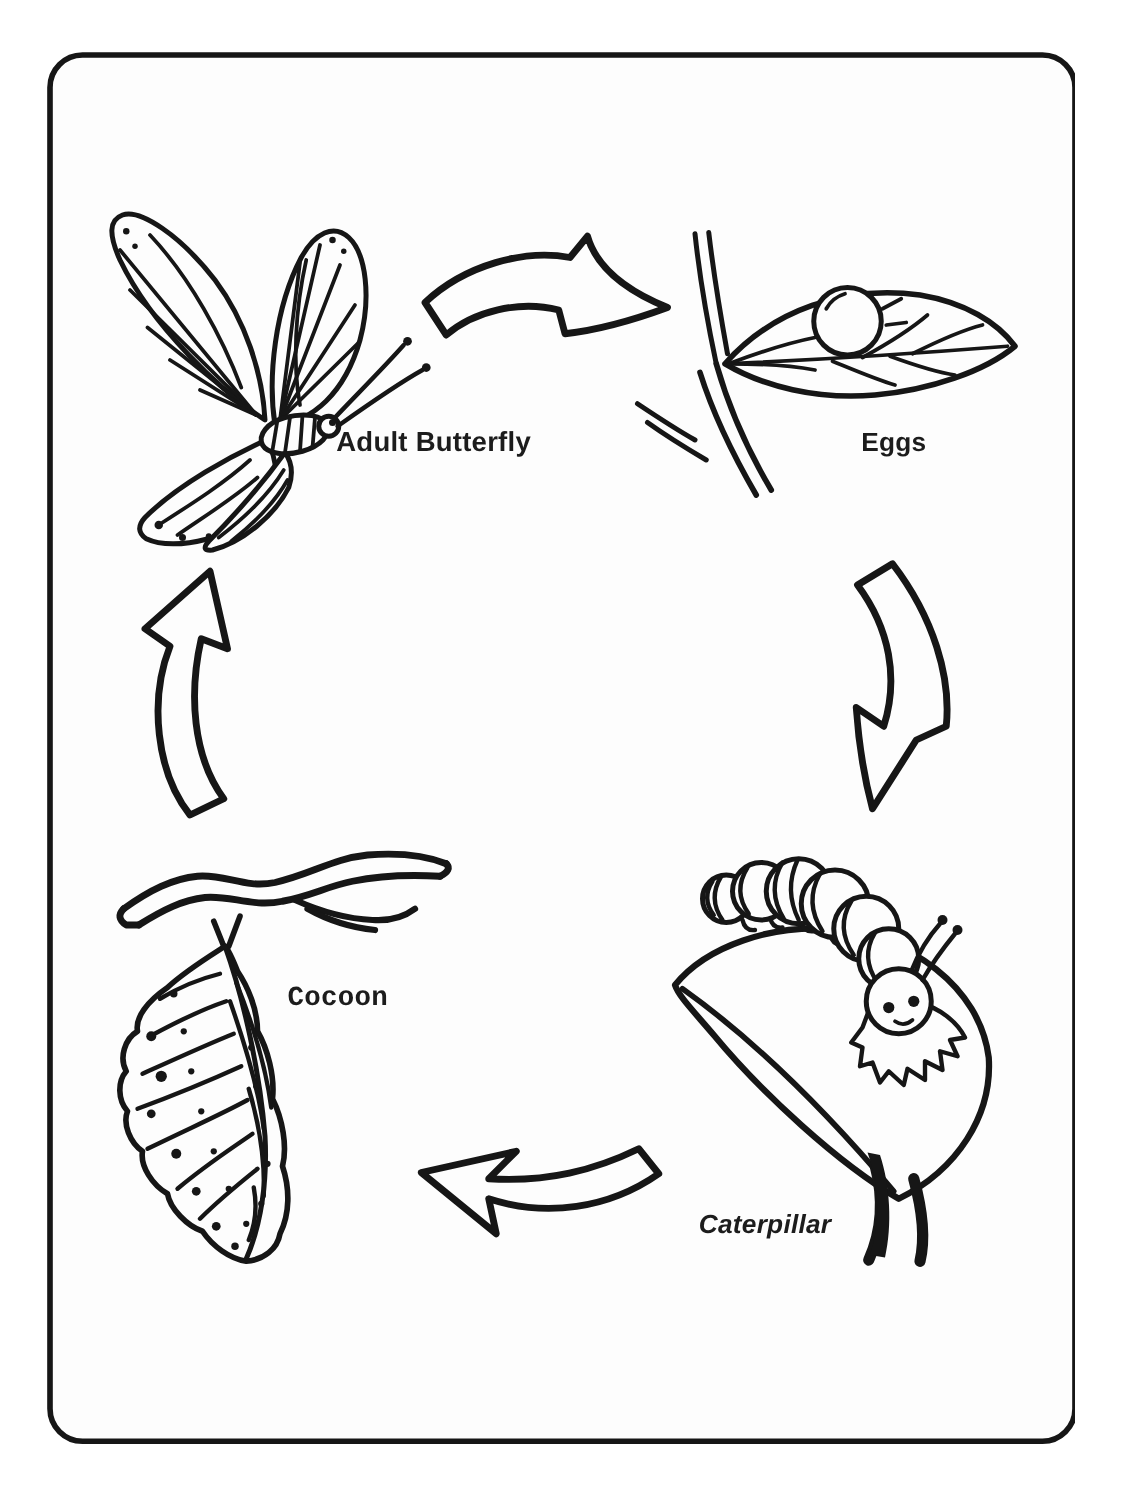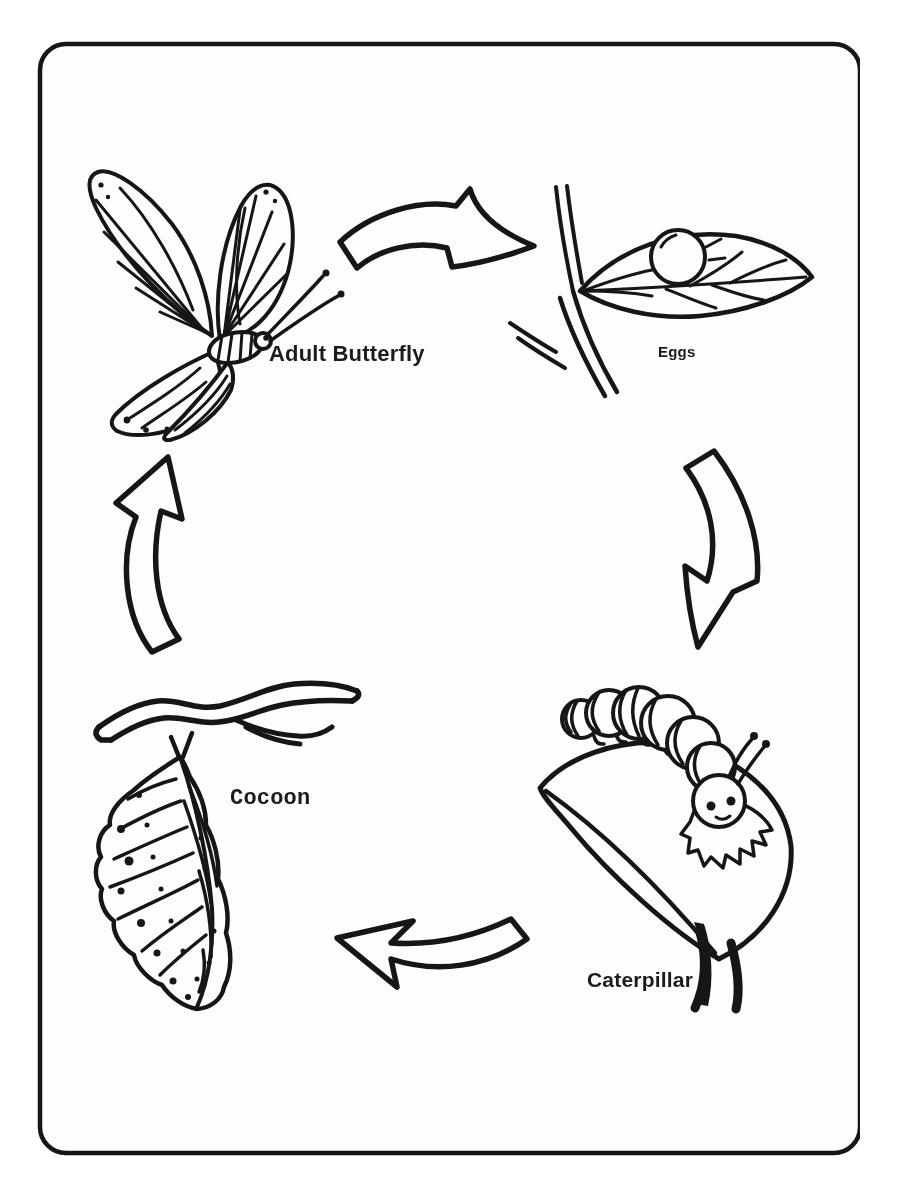--- a/index.html
+++ b/index.html
@@ -10,23 +10,23 @@
   .ln{fill:none;stroke:#161616;stroke-width:4;stroke-linecap:round;stroke-linejoin:round;}
   .s3{stroke-width:3;} .s35{stroke-width:3.5;} .s45{stroke-width:4.5;} .s5{stroke-width:5;}
   .s55{stroke-width:5.5;} .s9{stroke-width:9;}
   .wfill{fill:#fdfdfd;}
   .bfill{fill:#161616;stroke:none;}
   .arrow{fill:#fdfdfd;stroke:#161616;stroke-width:5.5;stroke-linejoin:round;stroke-linecap:round;}
   .card{fill:#fdfdfd;stroke:#161616;stroke-width:4.5;}
   
   .stage-label{position:absolute;color:#1c1c1c;font-weight:700;letter-spacing:0.2px;white-space:nowrap;}
   .lbl-adult{left:269px;top:341px;font-size:22px;}
-  .lbl-eggs{left:658px;top:343px;font-size:15px;}
+  .lbl-eggs{left:689px;top:343px;font-size:21px;}
   .lbl-cocoon{left:230px;top:786px;font-size:22px;font-family:Liberation Mono, monospace;}
-  .lbl-caterpillar{left:587px;top:968px;font-size:21px;}
+  .lbl-caterpillar{left:559px;top:968px;font-size:21px;font-style:italic;}
 </style>
 </head>
 <body>
 
 <div class="stage">
 
   <svg width="900" height="1200" viewBox="0 0 900 1200">
 
     <rect class="card" x="40" y="44" width="820" height="1109" rx="26"></rect>
 

